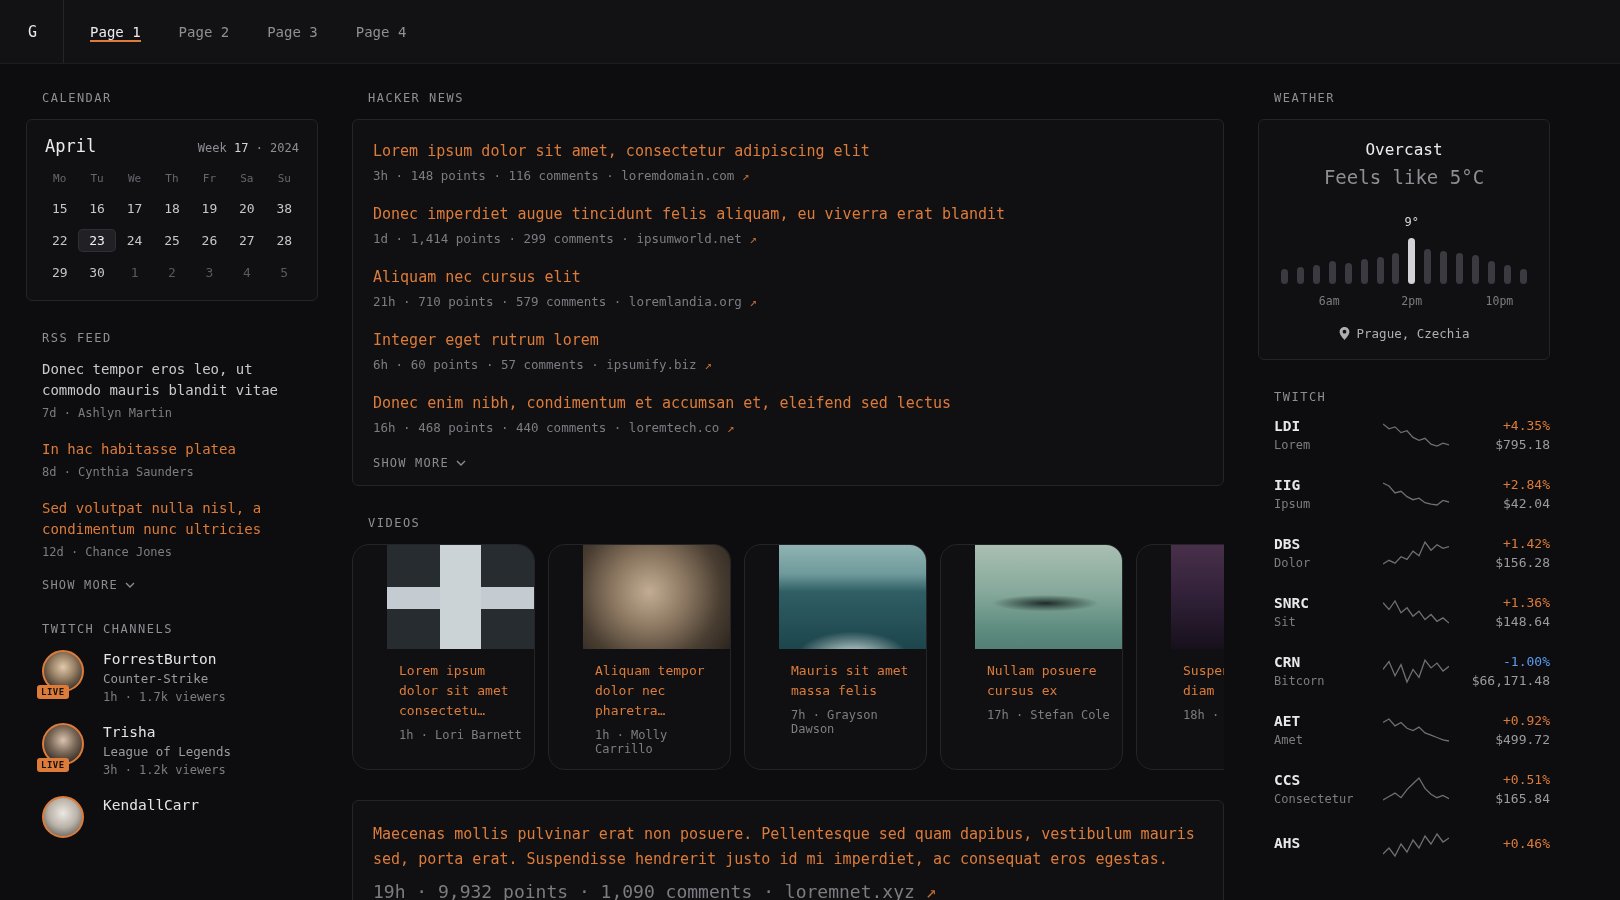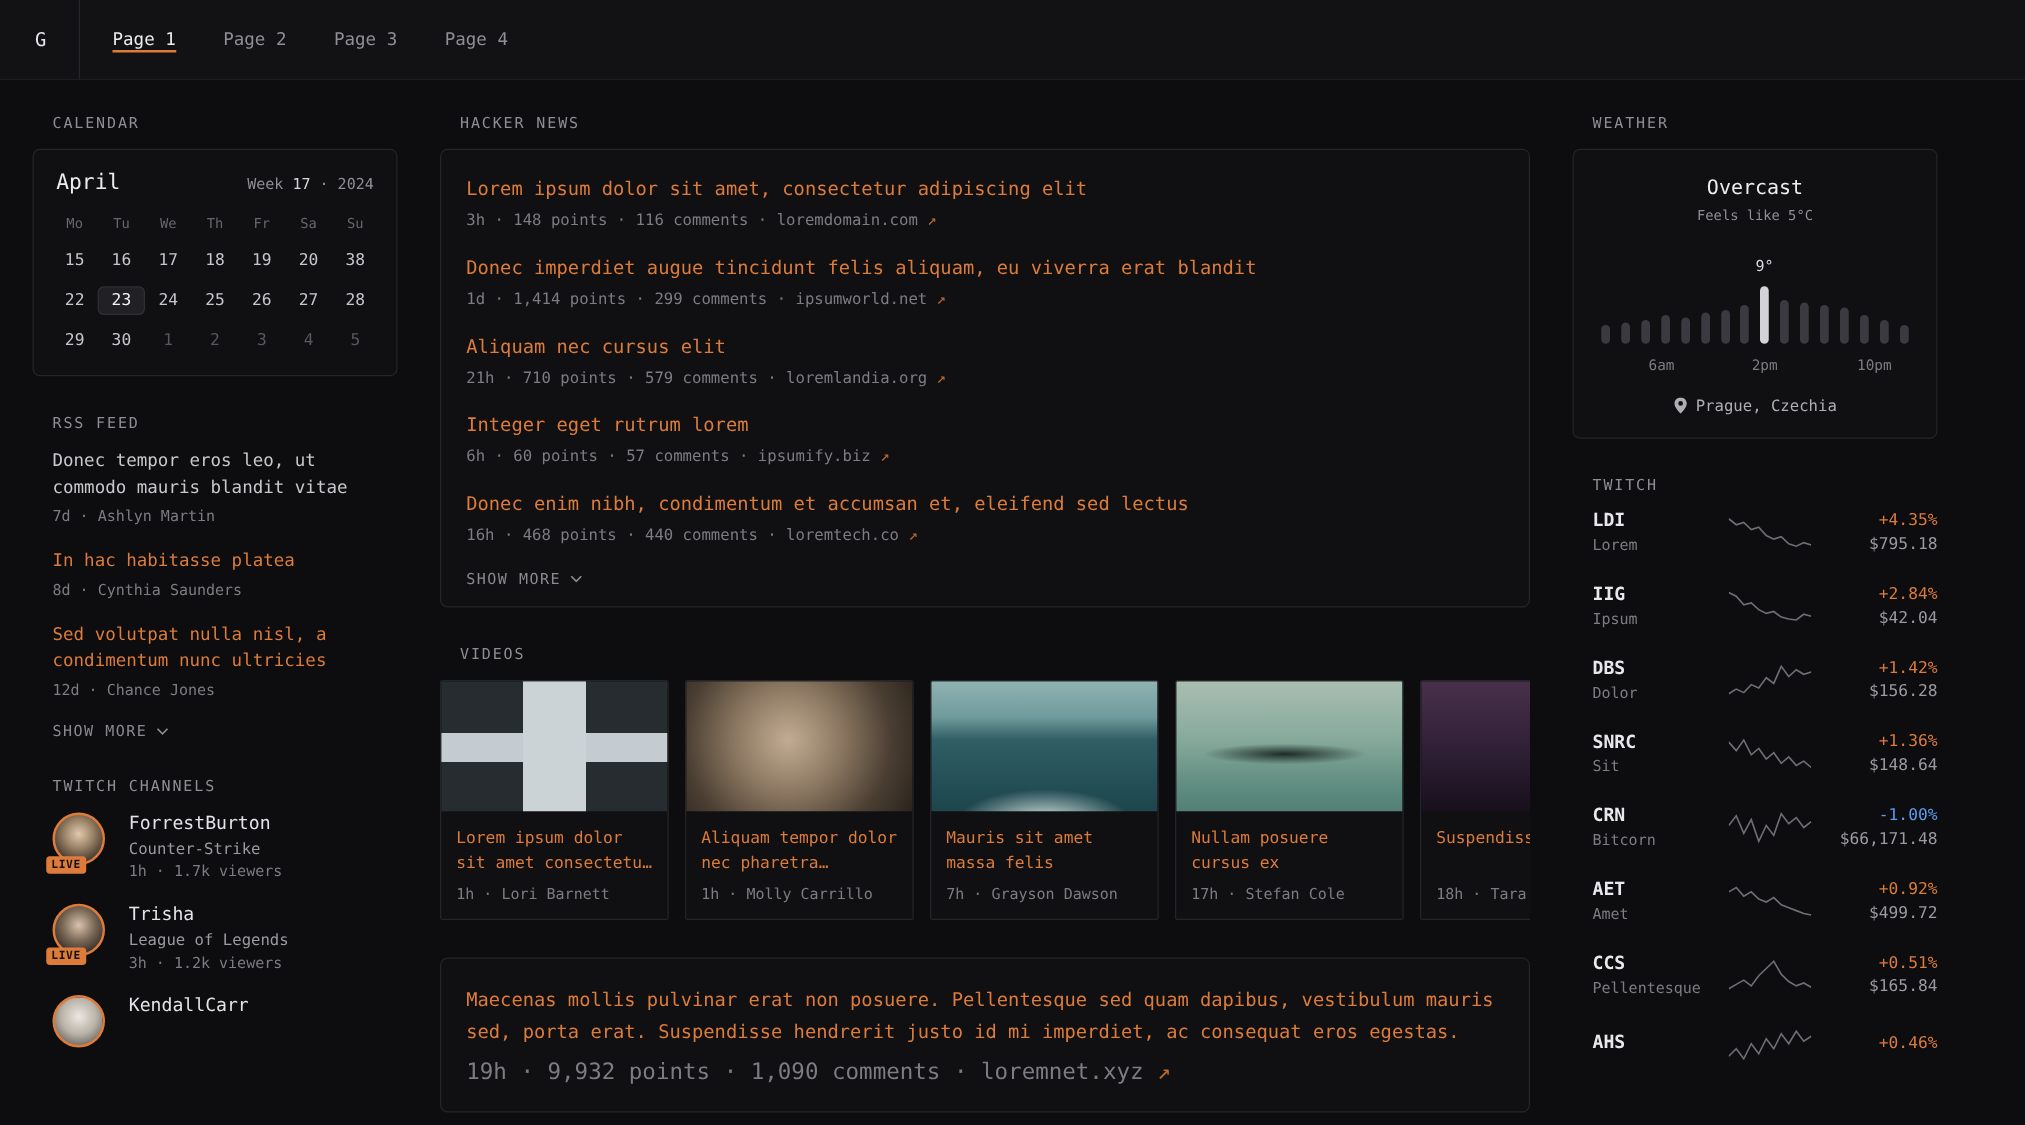--- a/index.html
+++ b/index.html
@@ -89,21 +89,21 @@
   .tw-meta{font-size:12px;color:var(--dim);margin-top:4px;}
   
   .hn-card{padding:21px 20px 15px;}
   .hn-item{margin-bottom:21px;}
   .hn-title{font-size:15px;color:var(--accent);line-height:1.4;cursor:pointer;}
   .hn-meta{font-size:12.5px;color:var(--dim);margin-top:6px;}
   .arrow{color:var(--accent);opacity:.85;}
   .hn-card .show-more{margin-top:2px;}
   
   .videos-row{display:flex;gap:13px;overflow:hidden;}
-  .video-card{flex:0 0 183px;border:1px solid var(--border);border-radius:2px;background:var(--card-bg);overflow:hidden;cursor:pointer;}
+  .video-card{flex:0 0 183px;border:1px solid var(--border);border-radius:17px;background:var(--card-bg);overflow:hidden;cursor:pointer;padding-left:34px;}
   .thumb{height:104px;width:100%;}
   .thumb-a{background:
     linear-gradient(90deg, rgba(0,0,0,0) 0 36%, #ccd3d7 36% 64%, rgba(0,0,0,0) 64%),
     linear-gradient(180deg, rgba(0,0,0,0) 0 40%, #c4ccd1 40% 62%, rgba(0,0,0,0) 62%),
     #272c31;}
   .thumb-b{background:radial-gradient(circle at 45% 45%, #c2ad93 0%, #8a7660 38%, #4a3e32 72%, #2b241d 100%);}
   .thumb-c{background:
     radial-gradient(ellipse 70% 45% at 50% 108%, #dbe8e4 0%, rgba(219,232,228,0) 55%),
     linear-gradient(180deg, #8fb3b2 0%, #6f9a9b 28%, #2f5e64 45%, #1d454c 100%);}
   .thumb-d{background:
@@ -113,21 +113,21 @@
   .video-body{padding:12px 12px 13px;}
   .video-title{font-size:13px;color:var(--accent);line-height:1.55;min-height:40px;}
   .video-meta{font-size:12px;color:var(--dim);margin-top:7px;}
   
   .sub-card{padding:21px 20px;}
   .sub-title{font-size:15px;color:var(--accent);line-height:1.65;cursor:pointer;}
   .sub-meta{font-size:18px;color:var(--dim);margin-top:9px;}
   
   .weather-card{padding:20px 16px 18px;text-align:center;}
   .w-cond{font-size:16px;color:var(--bright);}
-  .w-feels{font-size:11px;color:var(--label);margin-top:7px;}
+  .w-feels{font-size:19px;color:var(--label);margin-top:7px;}
   .w-chart{position:relative;height:74px;margin:22px 6px 0;display:flex;align-items:flex-end;justify-content:space-between;}
   .wbar{width:7px;border-radius:4px;background:#3a3a40;}
   .wbar.hl{background:#d3d3d7;}
   .w-temp-label{position:absolute;transform:translateX(-50%);font-size:12px;color:#d8d8dc;}
   .w-times{position:relative;height:15px;margin-top:10px;font-size:11.5px;color:var(--dim);}
   .w-times span{position:absolute;transform:translateX(-50%);}
   .w-times .t0{left:21%;} .w-times .t1{left:53%;} .w-times .t2{left:87%;}
   .w-loc{margin-top:17px;font-size:12.5px;color:#aeaeb3;display:flex;justify-content:center;align-items:center;gap:7px;}
   
   .stock-row{display:flex;align-items:center;margin-bottom:25px;cursor:pointer;}
@@ -490,21 +490,21 @@
             </div>
           <div class="stock-vals">
               <div class="stock-change up">+0.92%</div>
               <div class="stock-price">$499.72</div>
             </div>
         </div>
 
         <div class="stock-row">
           <div class="stock-id">
               <div class="stock-sym">CCS</div>
-              <div class="stock-name">Pellentesque</div>
+              <div class="stock-name">Consectetur</div>
             </div>
           <div class="stock-spark">
               <svg width="66" height="28" viewBox="0 0 66 28">
                 <polyline points="0.0,25.0 6.0,21.5 12.0,18.1 18.0,22.7 24.0,14.6 30.0,8.8 36.0,3.0 42.0,13.4 48.0,19.2 54.0,22.7 60.0,20.4 66.0,23.8" fill="none" stroke="#6e6e74" stroke-width="1.3"></polyline>
               </svg>
             </div>
           <div class="stock-vals">
               <div class="stock-change up">+0.51%</div>
               <div class="stock-price">$165.84</div>
             </div>

